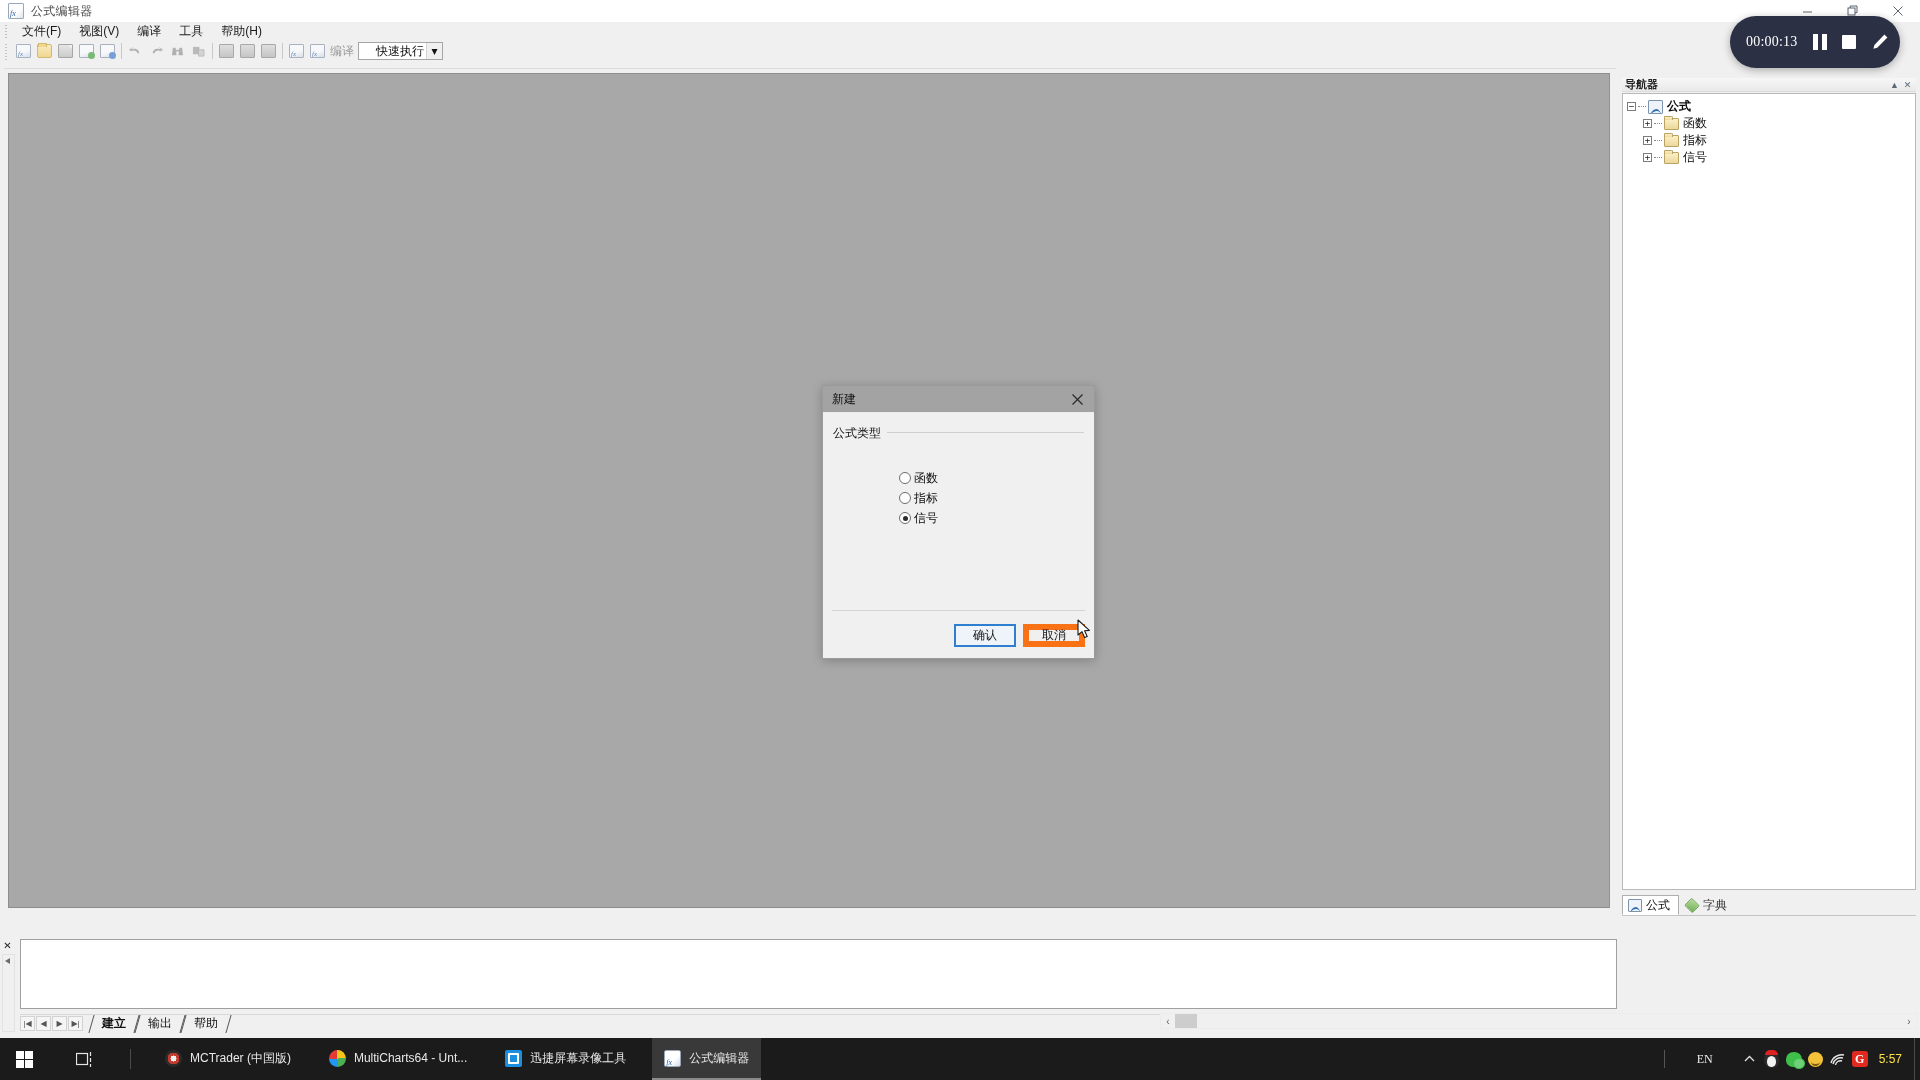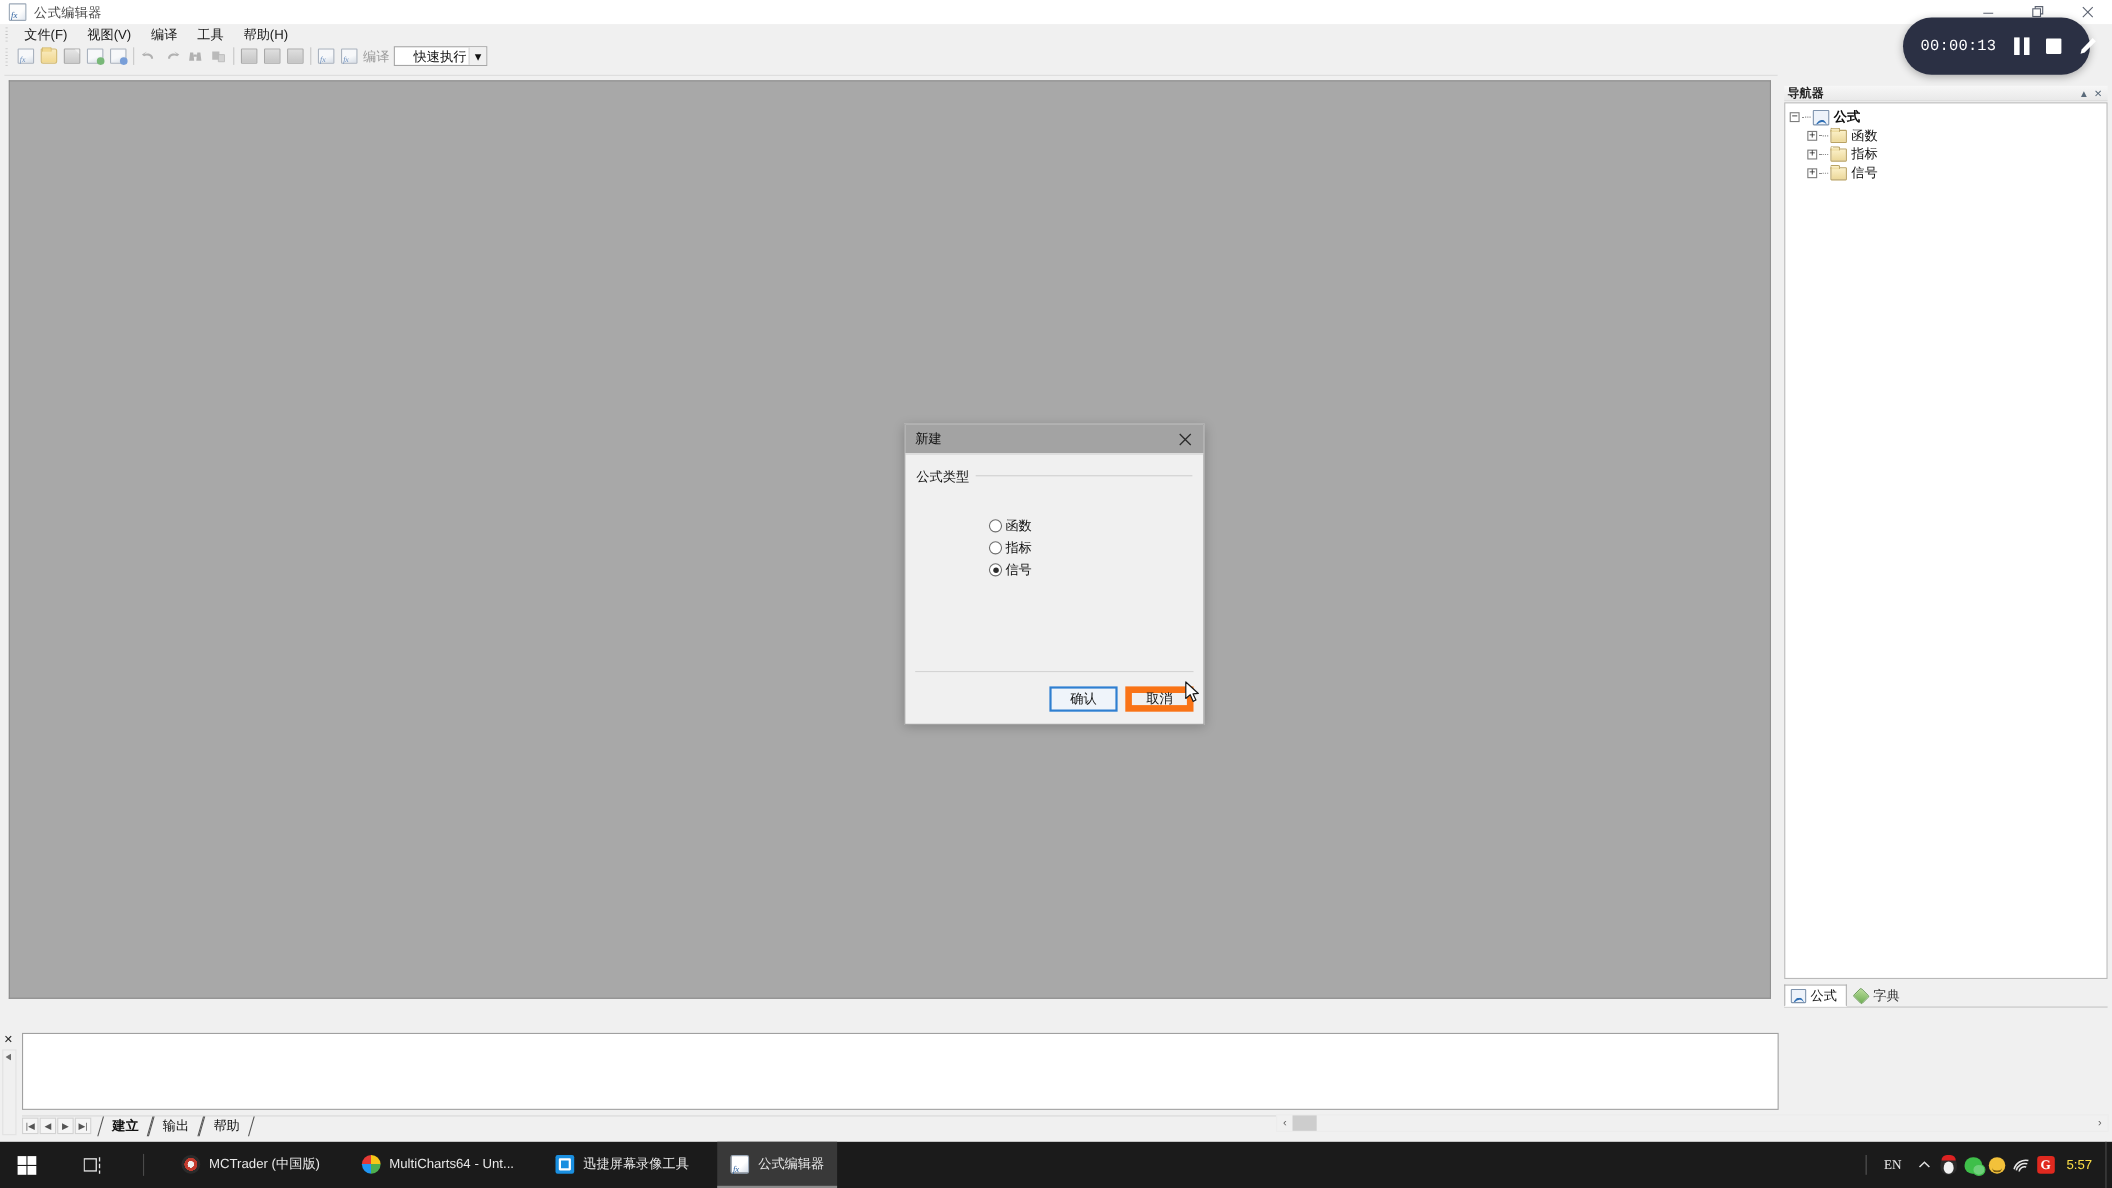--- a/index.html
+++ b/index.html
@@ -355,21 +355,21 @@
   
   .recorder {
     position: absolute; left: 1730px; top: 16px;
     width: 170px; height: 52px;
     background: #2b3044; border-radius: 26px;
     display: flex; align-items: center;
     box-shadow: 0 2px 8px rgba(0,0,0,.3);
   }
   .rec-time {
     color: #ffffff; font-size: 14px; margin-left: 16px;
-    font-family: Liberation Mono, monospace; letter-spacing: .2px;
+    font-family: Liberation Serif, serif; letter-spacing: .2px;
   }
   .rec-btns { display: flex; align-items: center; gap: 15px; margin-left: 16px; }
   .rec-pause { width: 14px; height: 16px; display: flex; gap: 4px; }
   .rec-pause span { width: 5px; height: 16px; background: #fff; }
   .rec-stop { width: 14px; height: 14px; background: #fff; border-radius: 1px; }
   .rec-pencil { width: 18px; height: 18px; }
 
   
   .taskbar {
     position: absolute; left: 0; top: 1038px; width: 1920px; height: 42px;
@@ -394,21 +394,21 @@
   .ti-mc { background: conic-gradient(#f5c518 0 25%, #4caf50 25% 50%, #2196f3 50% 75%, #e53935 75% 100%); border-radius: 50%; }
   .ti-rec { background: #1a8fe0; display:flex; align-items:center; justify-content:center; }
   .ti-rec::after { content:""; width:7px; height:7px; border:2px solid #fff; border-radius:1px; }
   .ti-fe { background: linear-gradient(135deg,#ffffff 60%,#d5dde8); border:1px solid #9aa7b6; }
   .ti-fe::after { content:"fx"; position:absolute; left:1px; bottom:-1px; font-size:8px; font-style:italic; color:#2b5f9e; font-family:"Liberation Serif",serif;}
   .tray {
     position: absolute; right: 0; top: 0; height: 42px;
     display: flex; align-items: center; color: #e6e6e6; font-size: 12px;
   }
   .tray-div { width: 1px; height: 18px; background: #555; margin: 0 6px; }
-  .tray-ime { font-size: 12px; color: #eaeaea; font-family: "Liberation Serif", serif; margin: 0 10px; }
+  .tray-ime { font-size: 12px; color: #eaeaea; font-family: "Liberation Serif", serif; margin: 0 26px; }
   .tray-ico { width: 22px; height: 42px; display: flex; align-items: center; justify-content: center; }
   .ic-penguin { width: 15px; height: 17px; background: #2b2b2b; border-radius: 50% 50% 45% 45%; position: relative; }
   .ic-penguin::before { content:""; position:absolute; left:3px; top:5px; width:9px; height:11px; background:#f2f2f2; border-radius: 50% 50% 45% 45%; }
   .ic-penguin::after { content:""; position:absolute; left:1px; top:-1px; width:13px; height:5px; background:#d22; border-radius: 6px 6px 0 0; }
   .ic-wechat { width: 16px; height: 15px; background: #3fbf4a; border-radius: 48% 48% 44% 44%; position: relative; }
   .ic-wechat::after { content:""; position:absolute; right:-3px; bottom:-2px; width:10px; height:9px; background:#6fd07a; border-radius:50%; border:1px solid #3fbf4a;}
   .ic-smiley { width: 15px; height: 15px; border-radius: 50%; background: #f3c13a; position: relative; }
   .ic-smiley::after { content:""; position:absolute; left:3px; top:8px; width:9px; height:4px; border-bottom:2px solid #7a5c10; border-radius:0 0 9px 9px; }
   .ic-g { width: 16px; height: 16px; background: #e0291f; border-radius: 3px; color:#fff; font-size:12px; font-weight:bold; display:flex; align-items:center; justify-content:center; font-family:"Liberation Serif",serif;}
   .tray-clock { font-size: 12px; color: #fde047; margin: 0 12px 0 8px; }

